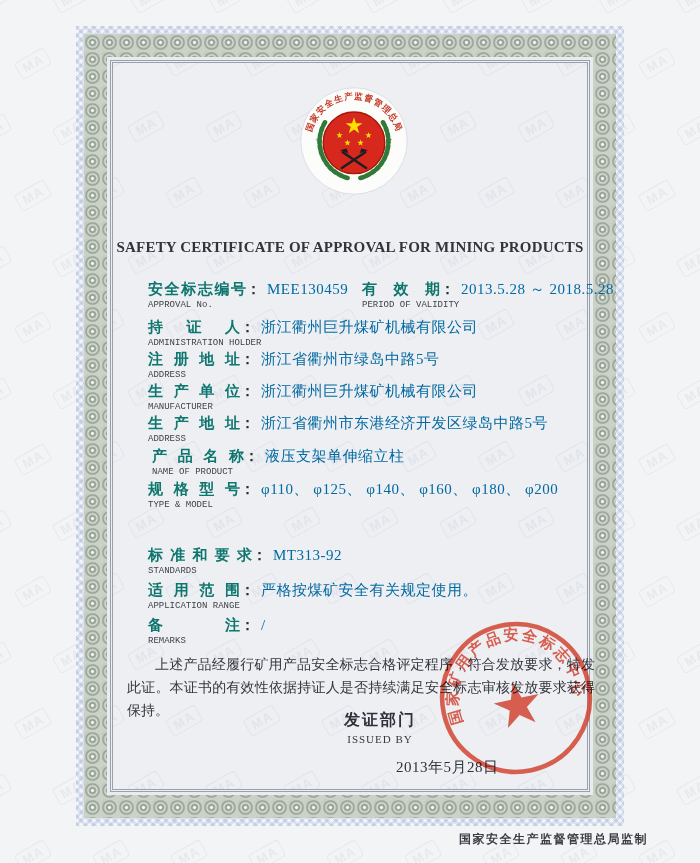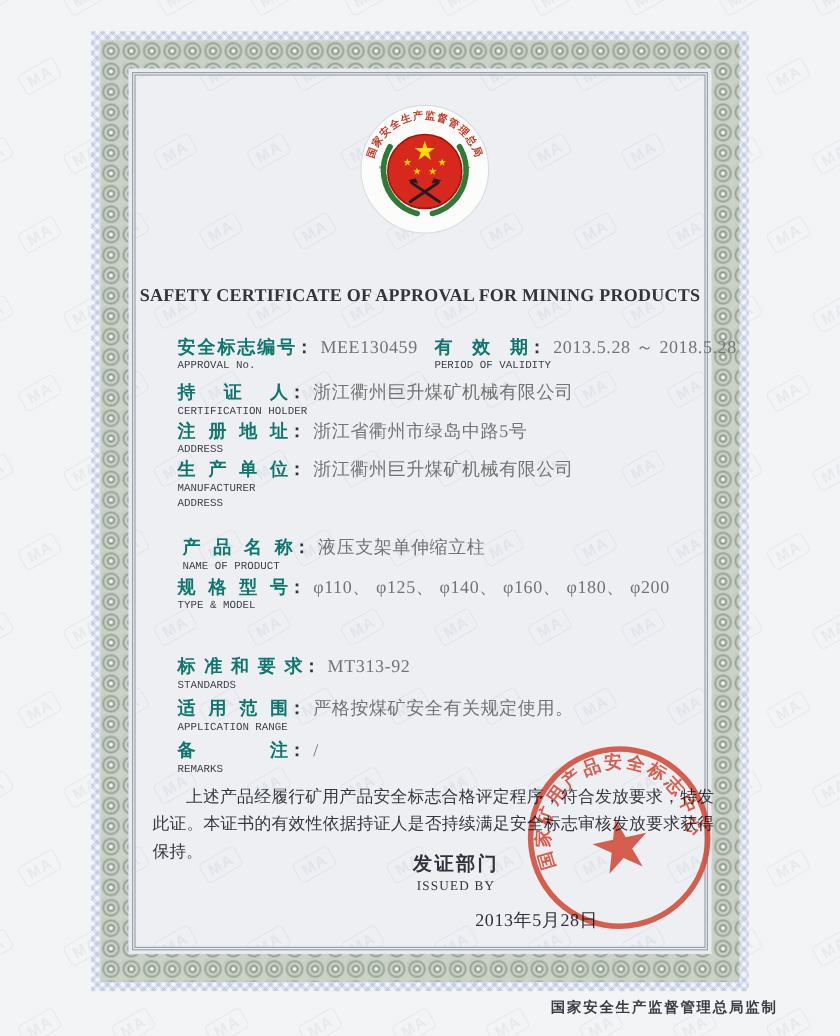--- a/index.html
+++ b/index.html
@@ -69,21 +69,21 @@
     display:inline-block;vertical-align:baseline;
     font:bold 15px "Liberation Serif","DejaVu Serif",serif;
     color:#0f766e;
     text-align:justify;text-align-last:justify;
     width:92px;
   }
   .zh-label.narrow{width:78px;}
   .colon{font:bold 15px "Liberation Serif","DejaVu Serif",serif;color:#2f323a;}
   .value{
     font:15px "Liberation Serif","DejaVu Serif",serif;
-    color:#737373;padding-left:6px;letter-spacing:0.5px;
+    color:#0369a1;padding-left:6px;letter-spacing:0.5px;
   }
   .sub{
     font:9px "Liberation Mono","DejaVu Sans Mono",monospace;
     color:#3c3f47;margin-top:1px;letter-spacing:0;
   }
 
   .notice{
     position:absolute;left:127px;top:653px;width:468px;
     font:14px "Liberation Serif","DejaVu Serif",serif;
     color:#34373e;line-height:23px;text-indent:2em;text-align:justify;
@@ -379,31 +379,32 @@
     </div>
     <div class="field" style="left:362px;top:280px;">
       <div>
         <span class="zh-label narrow">有效期</span><span class="colon">：</span><span class="value">2013.5.28 ～ 2018.5.28</span>
       </div>
       <div class="sub">PERIOD OF VALIDITY</div>
     </div>
 
     <div class="field" style="left:148px;top:318px;">
       <div><span class="zh-label">持证人</span><span class="colon">：</span><span class="value">浙江衢州巨升煤矿机械有限公司</span></div>
-      <div class="sub">CERTIFICATION HOLDER</div>
+      <div class="sub">ADMINISTRATION HOLDER</div>
     </div>
     <div class="field" style="left:148px;top:350px;">
       <div><span class="zh-label">注册地址</span><span class="colon">：</span><span class="value">浙江省衢州市绿岛中路5号</span></div>
       <div class="sub">ADDRESS</div>
     </div>
     <div class="field" style="left:148px;top:382px;">
       <div><span class="zh-label">生产单位</span><span class="colon">：</span><span class="value">浙江衢州巨升煤矿机械有限公司</span></div>
       <div class="sub">MANUFACTURER</div>
     </div>
     <div class="field" style="left:148px;top:414px;">
+      <div><span class="zh-label">生产地址</span><span class="colon">：</span><span class="value">浙江省衢州市东港经济开发区绿岛中路5号</span></div>
       <div class="sub">ADDRESS</div>
     </div>
     <div class="field" style="left:152px;top:447px;">
       <div><span class="zh-label">产品名称</span><span class="colon">：</span><span class="value">液压支架单伸缩立柱</span></div>
       <div class="sub">NAME OF PRODUCT</div>
     </div>
     <div class="field" style="left:148px;top:480px;">
       <div><span class="zh-label">规格型号</span><span class="colon">：</span><span class="value">φ110、 φ125、 φ140、 φ160、 φ180、 φ200</span></div>
       <div class="sub">TYPE &amp; MODEL</div>
     </div>

